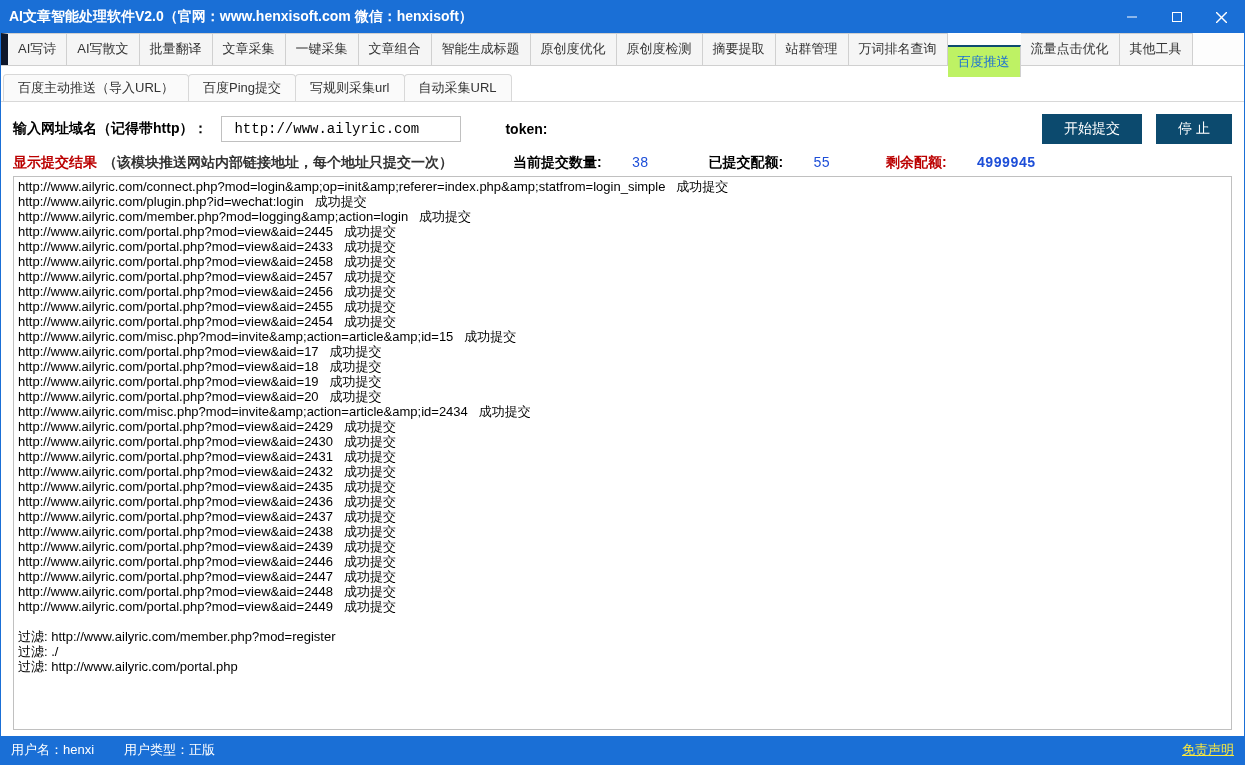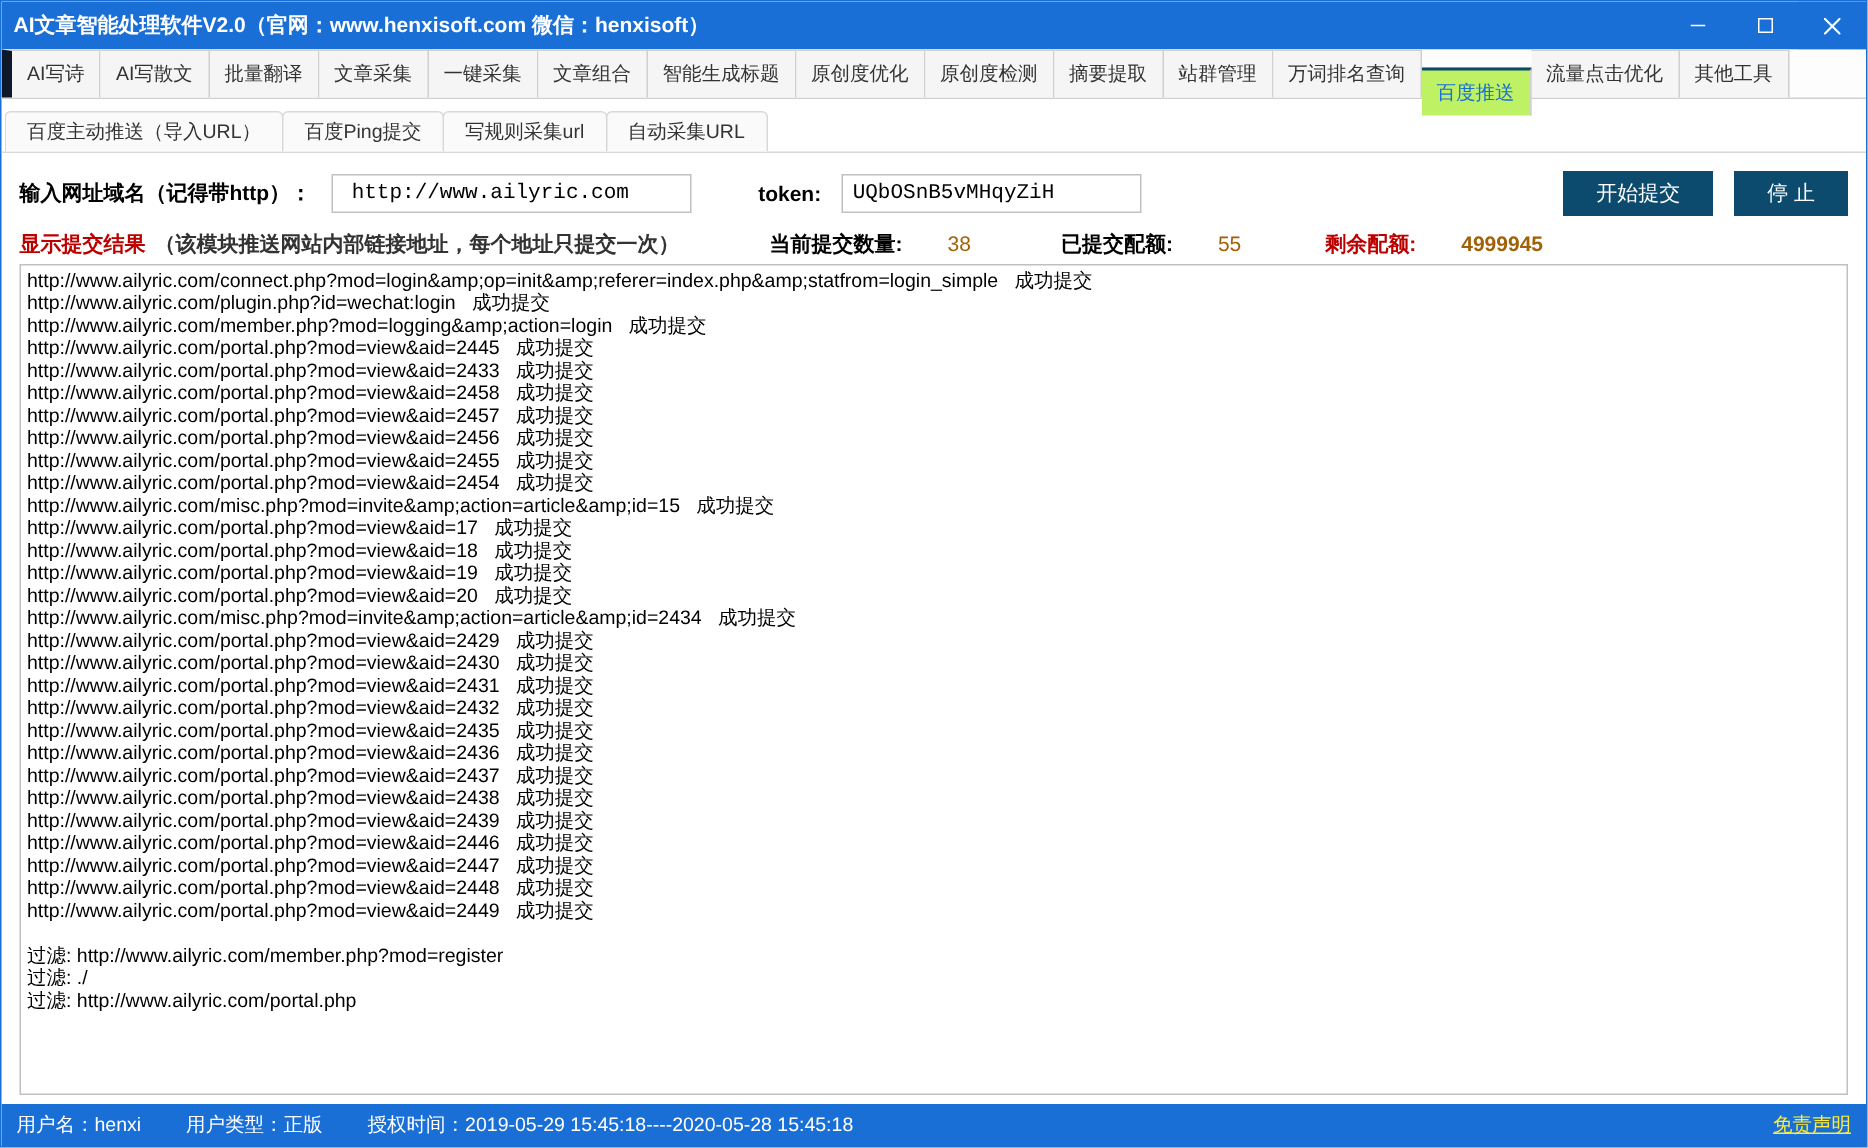--- a/index.html
+++ b/index.html
@@ -19,21 +19,21 @@
 .sub-tab.active { background: #fff; color: #1a6fd6; position: relative; z-index: 1; border-bottom: 1px solid #fff; margin-bottom: -1px; }
 
 .input-row { display: flex; align-items: center; padding: 12px 12px 8px 12px; gap: 14px; font-size: 14px; }
 .input-row .lbl { font-weight: bold; }
 .text-input { border: 1px solid #c0c0c0; padding: 4px 6px; font-size: 14px; font-family: "Courier New", monospace; }
 .btn-green { background: #0c4a6e; color: #fff; border: none; padding: 6px 22px; font-size: 14px; cursor: pointer; }
 
 .stats-row { display: flex; align-items: baseline; padding: 2px 12px 4px 12px; gap: 0; font-size: 14px; }
 .stats-row .lbl { font-weight: bold; color: #b00; }
 .stats-row .lbl2 { font-weight: bold; margin-left: 60px; }
-.stats-row .val { font-family: Liberation Sans, sans-serif; margin-left: 30px; font-weight: normal; color: #a16207; }
+.stats-row .val { font-family: Liberation Mono, monospace; margin-left: 30px; font-weight: normal; color: #1d4ed8; }
 .stats-row .rest { font-weight: bold; color: #b00; margin-left: 56px; }
 .stats-row .hint { color: #333; margin-left: 6px; font-weight: bold; }
 
 .log-area { flex: 1; margin: 0 12px 6px 12px; border: 1px solid #c0c0c0; overflow-y: scroll; padding: 2px 4px; font-family: "Courier New", SimSun, monospace; font-size: 13px; line-height: 15px; white-space: pre; background: #fff; }
 .log-line { color: #000; }
 .gap-block { height: 15px; }
 
 .statusbar { background: #1a6fd6; color: #fff; height: 28px; display: flex; align-items: center; padding: 0 10px; font-size: 13px; gap: 30px; }
 .statusbar .spacer { flex: 1; }
 .statusbar a { color: #ffeb3b; text-decoration: underline; cursor: pointer; }
@@ -86,21 +86,20 @@
     <div class="sub-tab">百度主动推送（导入URL）</div>
     <div class="sub-tab">百度Ping提交</div>
     <div class="sub-tab">写规则采集url</div>
     <div class="sub-tab">自动采集URL</div>
   </div>
 
 <div class="input-row">
   <span class="lbl">输入网址域名（记得带http）：</span>
   <input class="text-input" style="width: 240px; padding-left: 12px;" value="http://www.ailyric.com">
   <span class="lbl" style="margin-left:30px">token:</span>
-  <input class="text-input" style="width: 200px;" value="UQbOSnB5vMHqyZiH">
   <span style="flex:1"></span>
   <button class="btn-green">开始提交</button>
   <button class="btn-green">停  止</button>
 </div>
 
 <div class="stats-row">
   <span class="lbl">显示提交结果</span>
   <span class="hint">（该模块推送网站内部链接地址，每个地址只提交一次）</span>
   <span class="lbl2">当前提交数量:</span>
   <span class="val">38</span>
@@ -108,16 +107,15 @@
   <span class="val">55</span>
   <span class="rest">剩余配额:</span>
   <span class="val" style="font-weight:bold">4999945</span>
 </div>
 
 <div class="log-area" id="log-area"><div class="log-line">http://www.ailyric.com/connect.php?mod=login&amp;amp;op=init&amp;amp;referer=index.php&amp;amp;statfrom=login_simple   成功提交</div><div class="log-line">http://www.ailyric.com/plugin.php?id=wechat:login   成功提交</div><div class="log-line">http://www.ailyric.com/member.php?mod=logging&amp;amp;action=login   成功提交</div><div class="log-line">http://www.ailyric.com/portal.php?mod=view&amp;aid=2445   成功提交</div><div class="log-line">http://www.ailyric.com/portal.php?mod=view&amp;aid=2433   成功提交</div><div class="log-line">http://www.ailyric.com/portal.php?mod=view&amp;aid=2458   成功提交</div><div class="log-line">http://www.ailyric.com/portal.php?mod=view&amp;aid=2457   成功提交</div><div class="log-line">http://www.ailyric.com/portal.php?mod=view&amp;aid=2456   成功提交</div><div class="log-line">http://www.ailyric.com/portal.php?mod=view&amp;aid=2455   成功提交</div><div class="log-line">http://www.ailyric.com/portal.php?mod=view&amp;aid=2454   成功提交</div><div class="log-line">http://www.ailyric.com/misc.php?mod=invite&amp;amp;action=article&amp;amp;id=15   成功提交</div><div class="log-line">http://www.ailyric.com/portal.php?mod=view&amp;aid=17   成功提交</div><div class="log-line">http://www.ailyric.com/portal.php?mod=view&amp;aid=18   成功提交</div><div class="log-line">http://www.ailyric.com/portal.php?mod=view&amp;aid=19   成功提交</div><div class="log-line">http://www.ailyric.com/portal.php?mod=view&amp;aid=20   成功提交</div><div class="log-line">http://www.ailyric.com/misc.php?mod=invite&amp;amp;action=article&amp;amp;id=2434   成功提交</div><div class="log-line">http://www.ailyric.com/portal.php?mod=view&amp;aid=2429   成功提交</div><div class="log-line">http://www.ailyric.com/portal.php?mod=view&amp;aid=2430   成功提交</div><div class="log-line">http://www.ailyric.com/portal.php?mod=view&amp;aid=2431   成功提交</div><div class="log-line">http://www.ailyric.com/portal.php?mod=view&amp;aid=2432   成功提交</div><div class="log-line">http://www.ailyric.com/portal.php?mod=view&amp;aid=2435   成功提交</div><div class="log-line">http://www.ailyric.com/portal.php?mod=view&amp;aid=2436   成功提交</div><div class="log-line">http://www.ailyric.com/portal.php?mod=view&amp;aid=2437   成功提交</div><div class="log-line">http://www.ailyric.com/portal.php?mod=view&amp;aid=2438   成功提交</div><div class="log-line">http://www.ailyric.com/portal.php?mod=view&amp;aid=2439   成功提交</div><div class="log-line">http://www.ailyric.com/portal.php?mod=view&amp;aid=2446   成功提交</div><div class="log-line">http://www.ailyric.com/portal.php?mod=view&amp;aid=2447   成功提交</div><div class="log-line">http://www.ailyric.com/portal.php?mod=view&amp;aid=2448   成功提交</div><div class="log-line">http://www.ailyric.com/portal.php?mod=view&amp;aid=2449   成功提交</div><div class="gap-block"></div><div class="log-line">过滤: http://www.ailyric.com/member.php?mod=register</div><div class="log-line">过滤: ./</div><div class="log-line">过滤: http://www.ailyric.com/portal.php</div></div>
 
 <div class="statusbar">
   <span><span>用户名：</span><span>henxi</span></span>
   <span><span>用户类型：</span><span>正版</span></span>
-  <span><span>授权时间：</span><span>2019-05-29 15:45:18----2020-05-28 15:45:18</span></span>
   <span class="spacer"></span>
   <a>免责声明</a>
 </div>
 
 </body></html>

